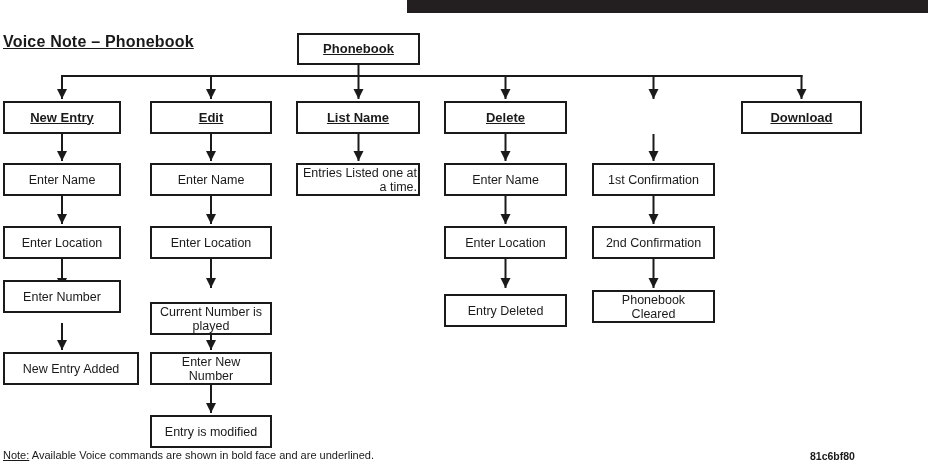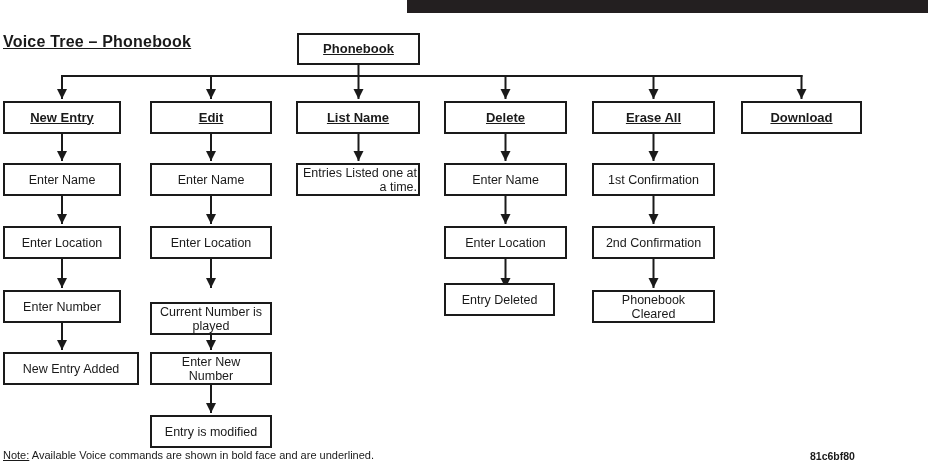--- a/index.html
+++ b/index.html
@@ -30,21 +30,21 @@
   .note .u { text-decoration:underline; }
   .figcode { position:absolute; left:810px; top:450px; font-size:10.5px; font-weight:bold; }
 </style>
 </head>
 <body>
 
 <div class="canvas">
 
   <div class="topbar"></div>
 
-  <h1 class="title">Voice Tree – Phonebook</h1>
+  <h1 class="title">Voice Note – Phonebook</h1>
 
   <svg class="wires" width="928" height="467" viewBox="0 0 928 467">
     <defs>
       <marker id="ah" markerUnits="userSpaceOnUse" markerWidth="12" markerHeight="12" refX="10" refY="5" orient="auto">
         <path d="M0,0 L10,5 L0,10 Z" fill="#1a1a1a"></path>
       </marker>
     </defs>
     <g stroke="#1a1a1a" stroke-width="2" fill="none">
 
       <line x1="61" y1="76" x2="802.5" y2="76"></line>
@@ -86,21 +86,21 @@
 
   <div class="box cmd" style="left:3px;top:101px;width:118px">
     <span class="lbl">New Entry</span>
   </div>
   <div class="box" style="left:3px;top:163px;width:118px">
     <span class="lbl">Enter Name</span>
   </div>
   <div class="box" style="left:3px;top:226px;width:118px">
     <span class="lbl">Enter Location</span>
   </div>
-  <div class="box" style="left:3px;top:290px;width:118px">
+  <div class="box" style="left:3px;top:280px;width:118px">
     <span class="lbl">Enter Number</span>
   </div>
   <div class="box" style="left:3px;top:352px;width:136px">
     <span class="lbl">New Entry Added</span>
   </div>
 
   <div class="box cmd" style="left:150px;top:101px;width:122px">
     <span class="lbl">Edit</span>
   </div>
   <div class="box" style="left:150px;top:163px;width:122px">
@@ -128,27 +128,24 @@
 
   <div class="box cmd" style="left:444px;top:101px;width:123px">
     <span class="lbl">Delete</span>
   </div>
   <div class="box" style="left:444px;top:163px;width:123px">
     <span class="lbl">Enter Name</span>
   </div>
   <div class="box" style="left:444px;top:226px;width:123px">
     <span class="lbl">Enter Location</span>
   </div>
-  <div class="box" style="left:444px;top:283px;width:111px">
+  <div class="box" style="left:444px;top:294px;width:123px">
     <span class="lbl">Entry Deleted</span>
   </div>
 
-  <div class="box cmd" style="left:592px;top:101px;width:123px">
-    <span class="lbl">Erase All</span>
-  </div>
   <div class="box" style="left:592px;top:163px;width:123px">
     <span class="lbl">1st Confirmation</span>
   </div>
   <div class="box" style="left:592px;top:226px;width:123px">
     <span class="lbl">2nd Confirmation</span>
   </div>
   <div class="box" style="left:592px;top:290px;width:123px">
     <span class="lbl w-cleared">Phonebook Cleared</span>
   </div>
 

